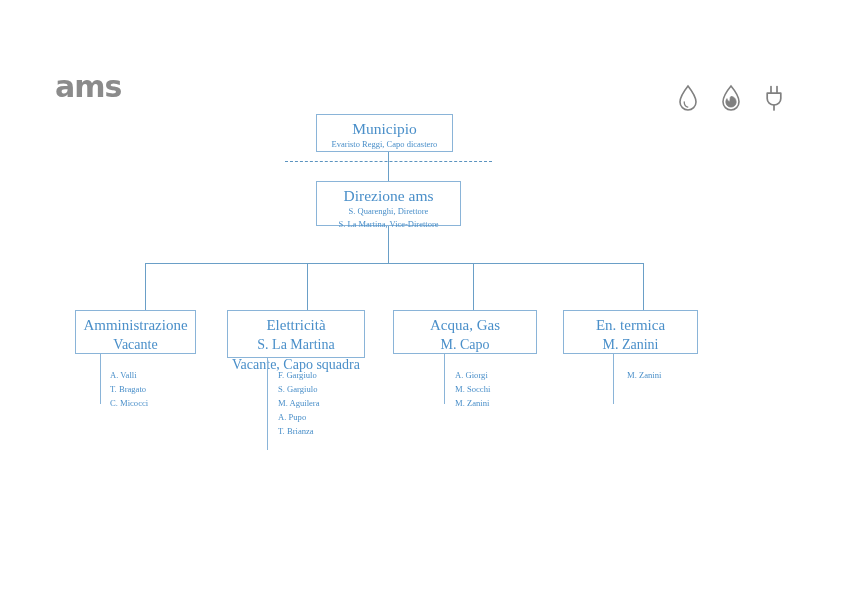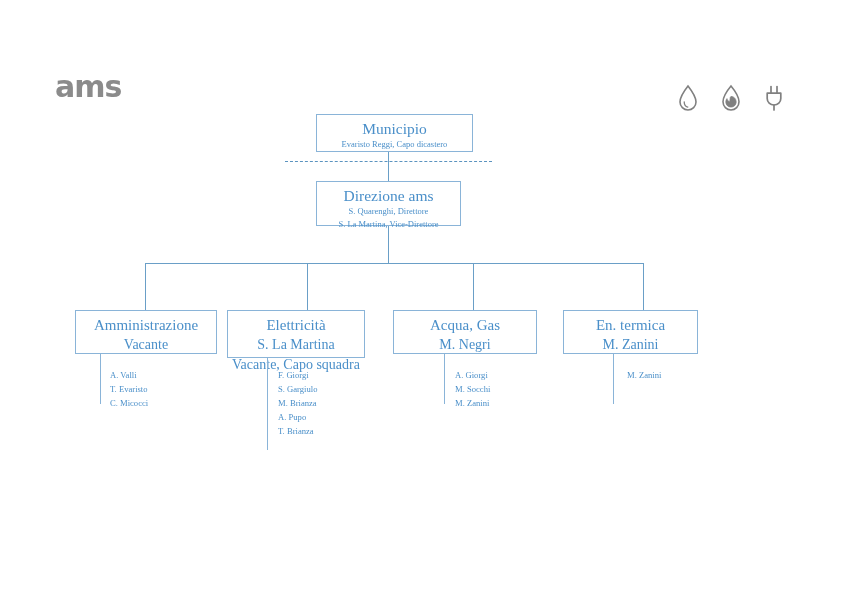--- a/index.html
+++ b/index.html
@@ -67,24 +67,24 @@
     padding-top: 4px;
     white-space: nowrap;
   }
   .org-sub {
     font-size: 8.5px;
     line-height: 1.45;
     color: #4a8fc9;
     white-space: nowrap;
   }
 
-  .box-municipio  { left: 316px; top: 114px; width: 157px; height: 38px; }
+  .box-municipio  { left: 316px; top: 114px; width: 137px; height: 38px; }
   .box-direzione  { left: 316px; top: 181px; width: 145px; height: 45px; text-align: center; }
   .box-dept       { top: 310px; height: 44px; }
-  .box-amm        { left: 75px;  width: 142px; }
+  .box-amm        { left: 75px;  width: 121px; }
   .box-elet       { left: 227px; width: 138px; height: 48px; }
   .box-acqua      { left: 393px; width: 144px; }
   .box-term       { left: 563px; width: 135px; }
 
   .box-dept .org-title { font-size: 15px; padding-top: 5px; }
   .box-dept .org-sub   { font-size: 14px; }
 
   
   .line-v {
     position: absolute;
@@ -198,43 +198,43 @@
   </div>
 
   <div class="org-box box-dept box-elet">
     <div class="org-title">Elettricità</div>
     <div class="org-sub">S. La Martina</div>
     <div class="org-sub">Vacante, Capo squadra</div>
   </div>
 
   <div class="org-box box-dept box-acqua">
     <div class="org-title">Acqua, Gas</div>
-    <div class="org-sub">M. Negri</div>
+    <div class="org-sub">M. Capo</div>
   </div>
 
   <div class="org-box box-dept box-term">
     <div class="org-title">En. termica</div>
     <div class="org-sub">M. Zanini</div>
   </div>
 
   <div class="line-staff v-staff-1"></div>
   <div class="line-staff v-staff-2"></div>
   <div class="line-staff v-staff-3"></div>
   <div class="line-staff v-staff-4"></div>
 
   <div class="staff-list staff-1">
     <div>A. Valli</div>
-    <div>T. Evaristo</div>
+    <div>T. Bragato</div>
     <div>C. Micocci</div>
   </div>
 
   <div class="staff-list staff-2">
-    <div>F. Giorgi</div>
+    <div>F. Gargiulo</div>
     <div>S. Gargiulo</div>
-    <div>M. Brianza</div>
+    <div>M. Aguilera</div>
     <div>A. Pupo</div>
     <div>T. Brianza</div>
   </div>
 
   <div class="staff-list staff-3">
     <div>A. Giorgi</div>
     <div>M. Socchi</div>
     <div>M. Zanini</div>
   </div>
 

